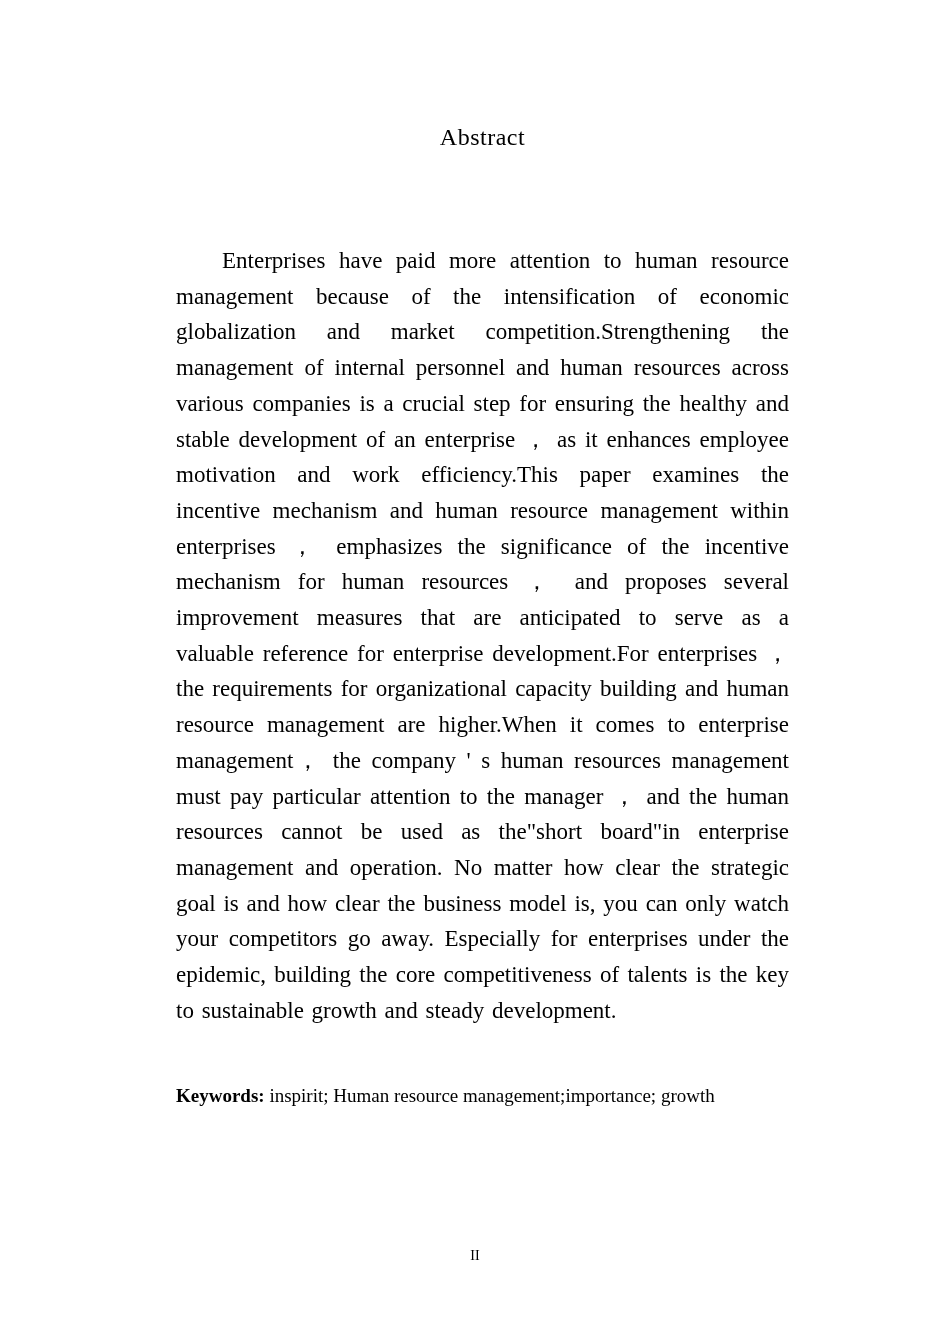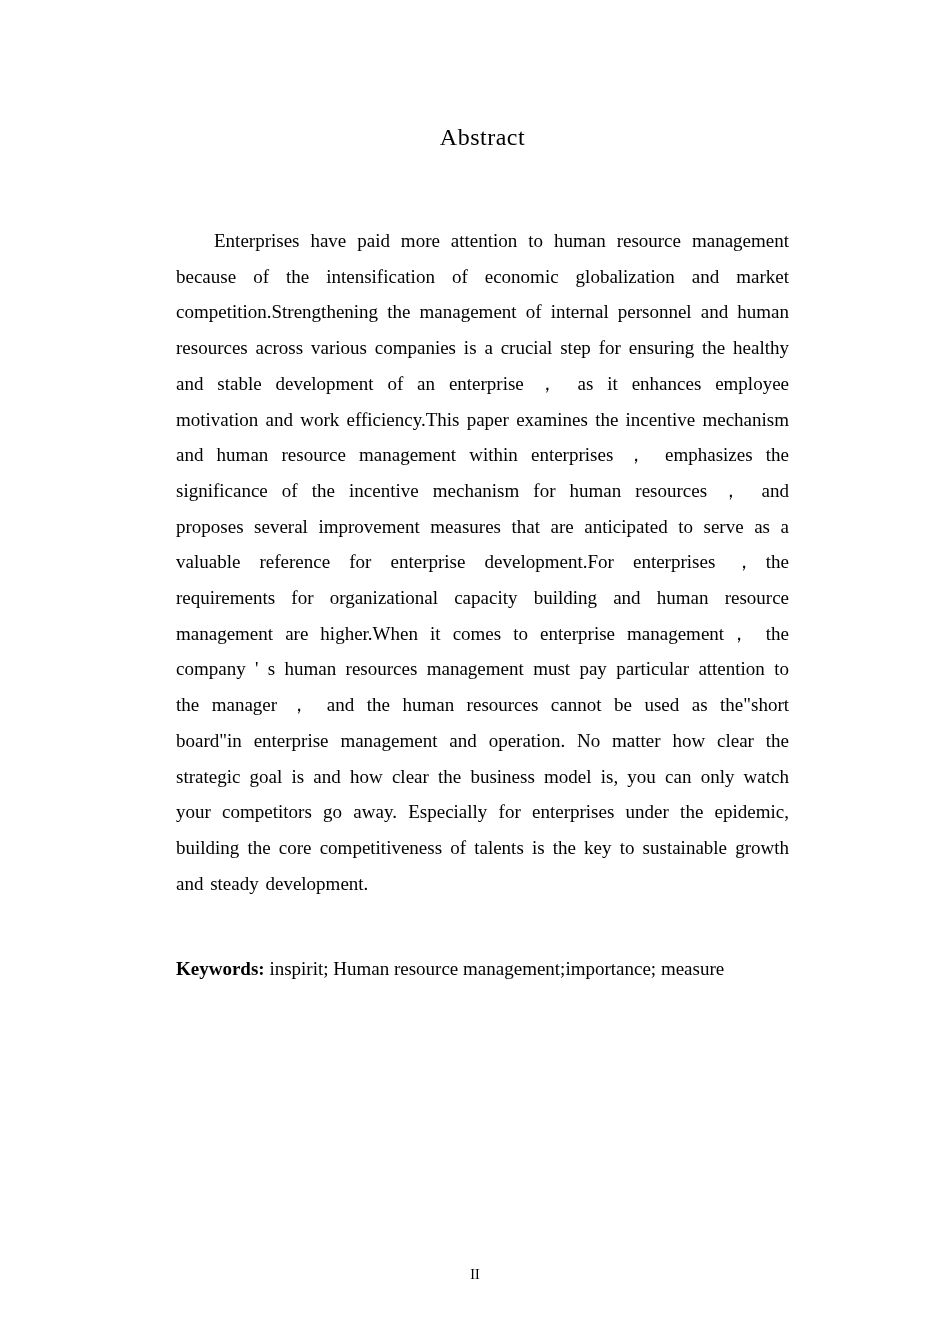--- a/index.html
+++ b/index.html
@@ -26,22 +26,22 @@
   }
   .title {
     margin: 0;
     padding-top: 124px;
     text-align: center;
     font-size: 24px;
     font-weight: normal;
     letter-spacing: 0.5px;
   }
   .body-paragraph {
-    margin: 72px 0 0 0;
-    font-size: 19px;
+    margin: 92px 0 0 0;
+    font-size: 23px;
     line-height: 35.7px;
     text-align: justify;
     text-indent: 2em;
     word-spacing: 2px;
   }
   .keywords {
     margin: 50px 0 0 0;
     font-size: 19px;
     line-height: 35.7px;
     text-align: left;
@@ -51,29 +51,28 @@
     text-align: center;
   }
   .page-number {
     position: absolute;
     left: 0;
     right: 0;
     top: 1248px;
     text-align: center;
     font-size: 14px;
     color: #000000;
-    margin-top: 19px;
   }
 </style>
 </head>
 <body>
 
 <div class="page">
   <div class="content">
     <h1 class="title">Abstract</h1>
 
     <p class="body-paragraph">Enterprises have paid more attention to human resource management because of the intensification of economic globalization and market competition.Strengthening the management of internal personnel and human resources across various companies is a crucial step for ensuring the healthy and stable development of an enterprise ， as it enhances employee motivation and work efficiency.This paper examines the incentive mechanism and human resource management within enterprises ， emphasizes the significance of the incentive mechanism for human resources ， and proposes several improvement measures that are anticipated to serve as a valuable reference for enterprise development.For enterprises ，the requirements for organizational capacity building and human resource management are higher.When it comes to enterprise management， the company ' s human resources management must pay particular attention to the manager ， and the human resources cannot be used as the"short board"in enterprise management and operation. No matter how clear the strategic goal is and how clear the business model is, you can only watch your competitors go away. Especially for enterprises under the epidemic, building the core competitiveness of talents is the key to sustainable growth and steady development.</p>
 
-    <p class="keywords"><span class="kw-label">Keywords:</span><span> inspirit; Human resource management;importance; measure</span></p>
+    <p class="keywords"><span class="kw-label">Keywords:</span><span> inspirit; Human resource management;importance; growth</span></p>
   </div>
 
   <div class="page-number">II</div>
 </div>
 
 </body></html>

